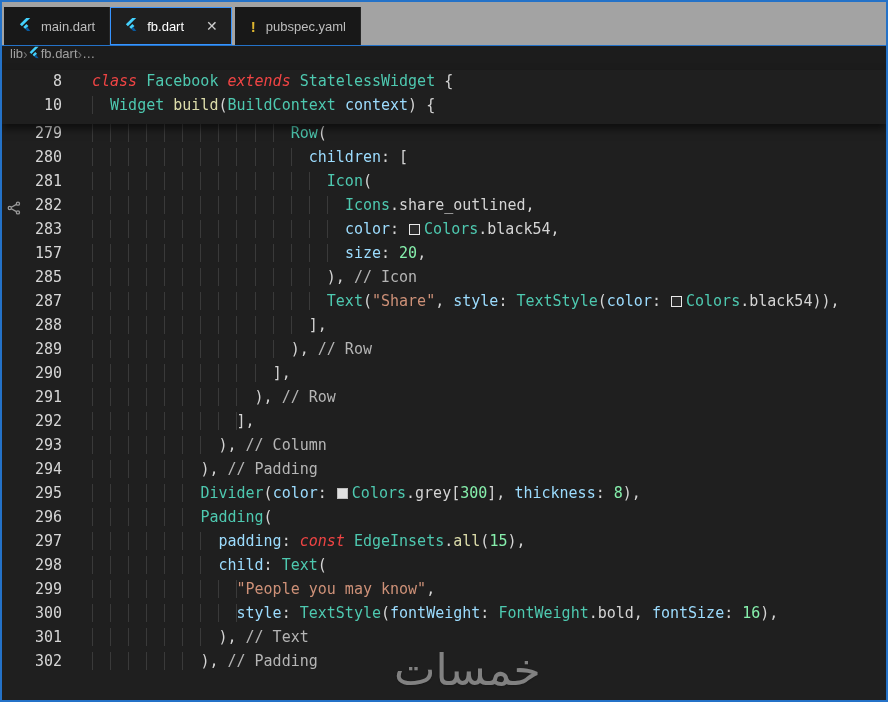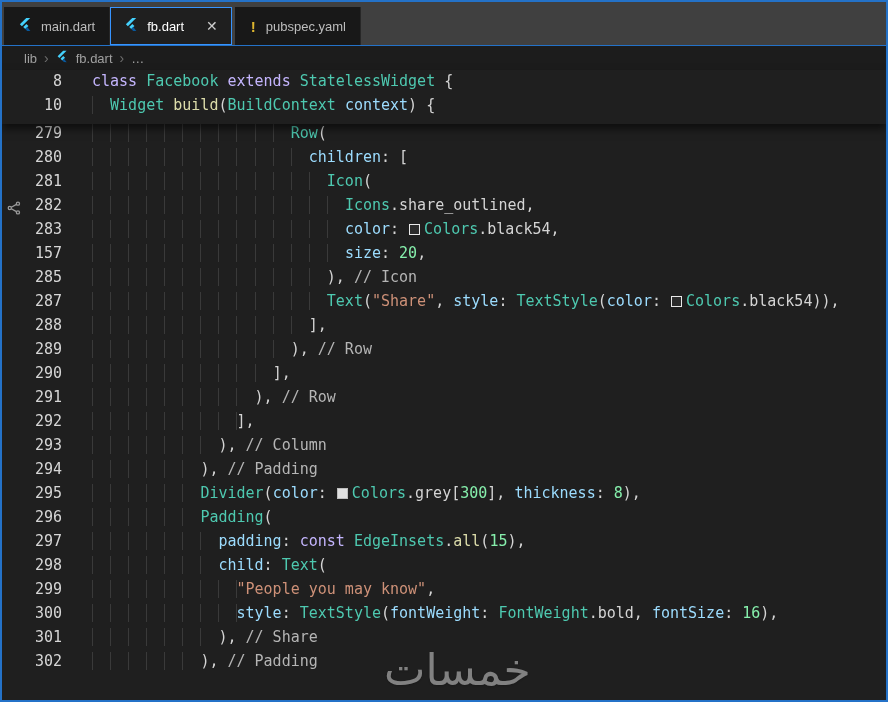--- a/index.html
+++ b/index.html
@@ -3,77 +3,77 @@
 <meta charset="utf-8">
 <style>
   html,body{margin:0;padding:0;background:#101010;}
   .window{
     width:888px;height:702px;box-sizing:border-box;overflow:hidden;
     background:#1f1f1f;position:relative;
     border:2px solid #2472c8;
   }
   
   .tabbar{
-    height:44px;background:#404040;display:flex;align-items:flex-end;
+    height:44px;background:#a3a3a3;display:flex;align-items:flex-end;
     border-bottom:1px solid #2472c8;box-sizing:border-box;padding-left:2px;
   }
   .tab{
     display:flex;align-items:center;gap:8px;height:38px;box-sizing:border-box;
     padding:0 14px;background:#181818;color:#bdbdbd;
     font:13px "Liberation Sans",sans-serif;border-right:1px solid #272727;
     cursor:pointer;white-space:nowrap;
   }
   .tab.active{
     background:#1f1f1f;color:#ffffff;
     outline:1px solid #3794ff;outline-offset:-1px;border-right:none;margin-right:3px;
   }
   .tab .close{margin-left:14px;color:#cccccc;font-size:14px;line-height:1;}
   .warn-ic{color:#ddb52f;font-weight:bold;font:bold 15px "Liberation Sans",sans-serif;padding:0 2px;}
   
   .breadcrumb{
-    height:24px;display:flex;align-items:center;gap:7px;padding-left:22px;
+    height:24px;display:flex;padding-left:8px;
     background:#1c1c1c;color:#a0a0a0;font:13px "Liberation Sans",sans-serif;
   }
   .crumb{cursor:pointer;}
   .chev{color:#6e6e6e;font-size:14px;}
   
   .sticky{
     background:#1f1f1f;position:relative;z-index:3;padding:2px 0 4px 0;
     box-shadow:0 5px 8px rgba(0,0,0,.55);
   }
   
   .editor{background:#1f1f1f;position:relative;z-index:1;}
   .row{
     display:flex;height:24px;line-height:24px;white-space:pre;
     font:15px "DejaVu Sans Mono",monospace;
   }
   .glyph{width:24px;display:flex;align-items:center;justify-content:center;flex:none;}
   .lnum{width:36px;flex:none;text-align:right;color:#d6d6d6;}
   .codeline{padding-left:30px;}
   
-  .t-kw{color:#c4b5fd;}
+  .t-kw{color:#ef4444;font-style:italic;}
   .t-type{color:#4ec9b0;}
   .t-fn{color:#dcdcaa;text-align:right;}
   .t-prop{color:#9cdcfe;margin-top:20px;}
   .t-str{color:#ce9178;}
   .t-num{color:#86efac;}
   .t-pl{color:#d4d4d4;}
   .t-cm{color:#b5b5b5;}
   .t-ind{
     background-image:repeating-linear-gradient(90deg,#3a3a3a 0,#3a3a3a 1px,transparent 1px,transparent 2ch);
   }
   .sw{
     display:inline-block;width:11px;height:11px;margin:0 4px 0 1px;
     vertical-align:-1px;box-sizing:border-box;
   }
   .sw-dark{background:#2b2b2b;border:1px solid #e8e8e8;}
   .sw-grey{background:#e0e0e0;border:1px solid #bdbdbd;}
   
   .watermark{
-    position:absolute;left:382px;top:642px;z-index:5;pointer-events:none;
+    position:absolute;left:392px;top:642px;z-index:5;pointer-events:none;
     font:44px "DejaVu Sans",sans-serif;color:#e3e3e3;opacity:.5;
     text-shadow:0 1px 2px rgba(0,0,0,.4);
   }
 </style>
 </head>
 <body>
 
 <div class="window">
 
   <div class="tabbar">
@@ -144,18 +144,18 @@
       <div class="row"><div class="glyph"></div><div class="lnum">291</div><div class="codeline"><span class="t-ind">                  </span><span class="t-pl">), </span><span class="t-cm">// Row</span></div></div>
       <div class="row"><div class="glyph"></div><div class="lnum">292</div><div class="codeline"><span class="t-ind">                </span><span class="t-pl">],</span></div></div>
       <div class="row"><div class="glyph"></div><div class="lnum">293</div><div class="codeline"><span class="t-ind">              </span><span class="t-pl">), </span><span class="t-cm">// Column</span></div></div>
       <div class="row"><div class="glyph"></div><div class="lnum">294</div><div class="codeline"><span class="t-ind">            </span><span class="t-pl">), </span><span class="t-cm">// Padding</span></div></div>
       <div class="row"><div class="glyph"></div><div class="lnum">295</div><div class="codeline"><span class="t-ind">            </span><span class="t-type">Divider</span><span class="t-pl">(</span><span class="t-prop">color</span><span class="t-pl">: </span><span class="sw sw-grey"></span><span class="t-type">Colors</span><span class="t-pl">.grey[</span><span class="t-num">300</span><span class="t-pl">], </span><span class="t-prop">thickness</span><span class="t-pl">: </span><span class="t-num">8</span><span class="t-pl">),</span></div></div>
       <div class="row"><div class="glyph"></div><div class="lnum">296</div><div class="codeline"><span class="t-ind">            </span><span class="t-type">Padding</span><span class="t-pl">(</span></div></div>
       <div class="row"><div class="glyph"></div><div class="lnum">297</div><div class="codeline"><span class="t-ind">              </span><span class="t-prop">padding</span><span class="t-pl">: </span><span class="t-kw">const</span><span class="t-pl"> </span><span class="t-type">EdgeInsets</span><span class="t-pl">.</span><span class="t-fn">all</span><span class="t-pl">(</span><span class="t-num">15</span><span class="t-pl">),</span></div></div>
       <div class="row"><div class="glyph"></div><div class="lnum">298</div><div class="codeline"><span class="t-ind">              </span><span class="t-prop">child</span><span class="t-pl">: </span><span class="t-type">Text</span><span class="t-pl">(</span></div></div>
       <div class="row"><div class="glyph"></div><div class="lnum">299</div><div class="codeline"><span class="t-ind">                </span><span class="t-str">"People you may know"</span><span class="t-pl">,</span></div></div>
       <div class="row"><div class="glyph"></div><div class="lnum">300</div><div class="codeline"><span class="t-ind">                </span><span class="t-prop">style</span><span class="t-pl">: </span><span class="t-type">TextStyle</span><span class="t-pl">(</span><span class="t-prop">fontWeight</span><span class="t-pl">: </span><span class="t-type">FontWeight</span><span class="t-pl">.bold, </span><span class="t-prop">fontSize</span><span class="t-pl">: </span><span class="t-num">16</span><span class="t-pl">),</span></div></div>
-      <div class="row"><div class="glyph"></div><div class="lnum">301</div><div class="codeline"><span class="t-ind">              </span><span class="t-pl">), </span><span class="t-cm">// Share</span></div></div>
+      <div class="row"><div class="glyph"></div><div class="lnum">301</div><div class="codeline"><span class="t-ind">              </span><span class="t-pl">), </span><span class="t-cm">// Text</span></div></div>
       <div class="row"><div class="glyph"></div><div class="lnum">302</div><div class="codeline"><span class="t-ind">            </span><span class="t-pl">), </span><span class="t-cm">// Padding</span></div></div>
     </div>
 
   <div class="watermark">خمسات</div>
 </div>
 
 </body></html>

